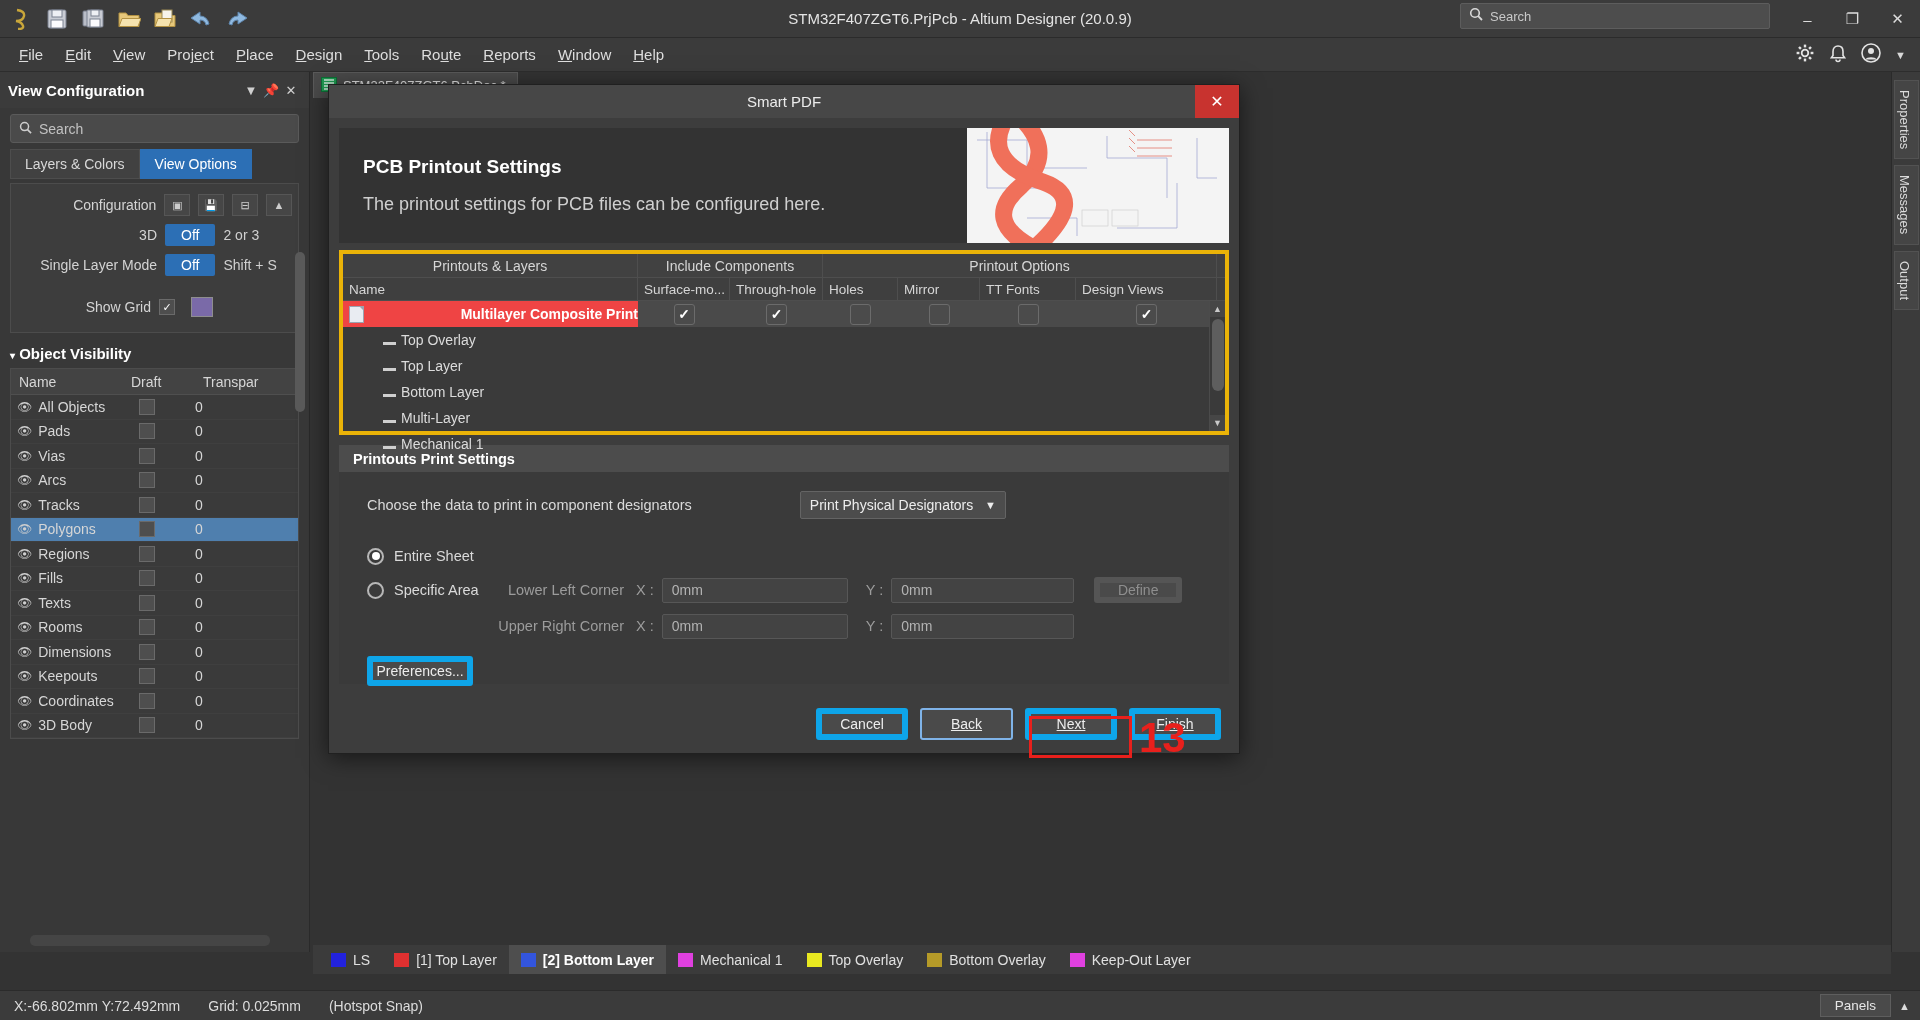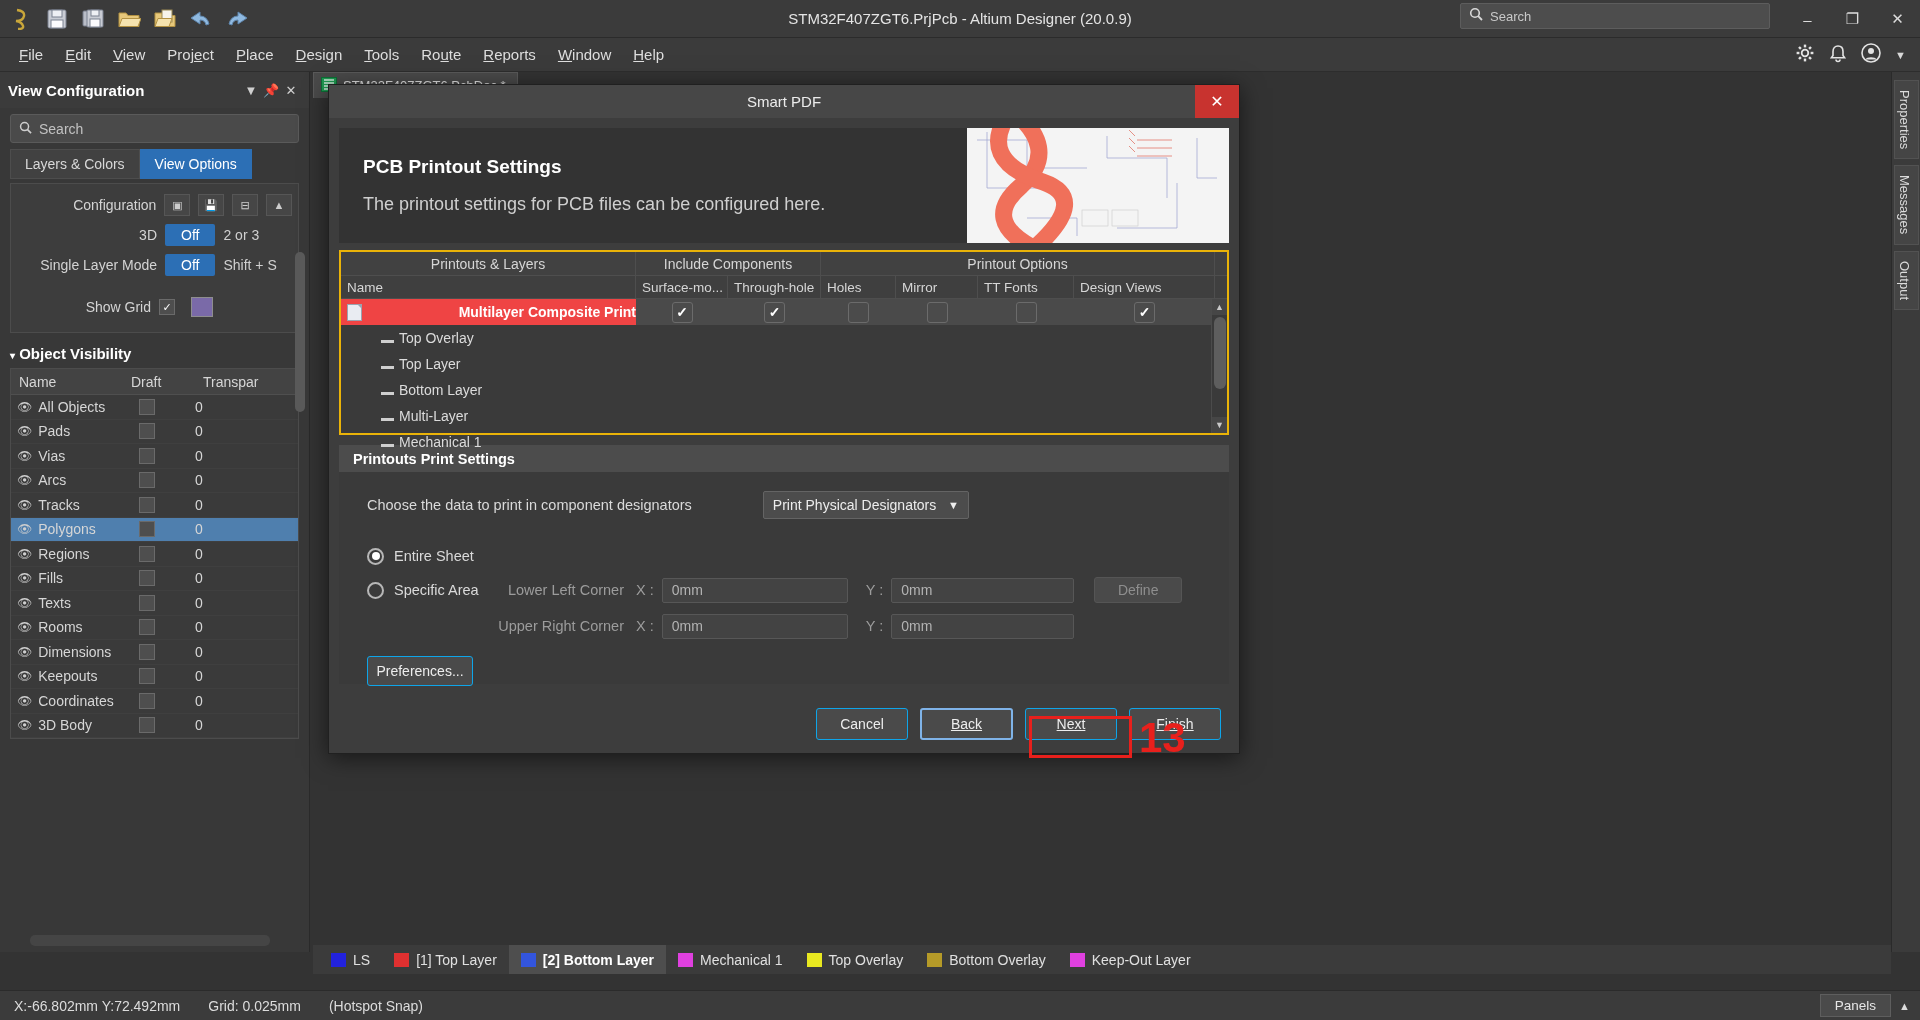--- a/index.html
+++ b/index.html
@@ -117,21 +117,21 @@
                display:flex; align-items:center; justify-content:center; color:#fff; font-size:16px; }
   .dlg-body { padding:10px; height:637px; position:relative; }
 
   .banner {
     height:115px; background:#333333; position:relative; overflow:hidden; padding:28px 0 0 24px;
   }
   .banner h2 { font-size:19px; color:#ffffff; font-weight:bold; margin-bottom:16px; }
   .banner p { font-size:18px; color:#cfcfcf;margin-top:12px; }
   .banner .art { position:absolute; right:0; top:0; width:262px; height:115px; background:#f2f2f2; overflow:hidden; }
 
-  .tblwrap { margin-top:7px; background:#3a3a3a; border:2px solid #eab308; height:185px; position:relative; }
+  .tblwrap { margin-top:7px; background:#3a3a3a; border:4px solid #eab308; height:185px; position:relative; }
   .grpheads { display:flex; height:24px; background:#414141; border-bottom:1px solid #4e4e4e; font-size:14px; color:#d6d6d6; }
   .grpheads > div { display:flex; align-items:center; justify-content:center; border-right:1px solid #4e4e4e; }
   .colheads { display:flex; height:23px; background:#3f3f3f; border-bottom:1px solid #4e4e4e; font-size:13.5px; color:#d6d6d6; }
   .colheads > div { display:flex; align-items:center; padding-left:6px; border-right:1px solid #4e4e4e; }
   .trow { display:flex; height:26px; align-items:center; font-size:14px; }
   .trow.head { background:#4a4a4a; font-weight:bold; color:#ffffff; }
   .trow .c-name { width:295px; display:flex; align-items:center; gap:6px; padding-left:6px; height:26px; }
   .trow.head .c-name { background:#ef4444;justify-content:space-between; }
   .trow .cell { display:flex; align-items:center; justify-content:center; height:26px; }
   .cbx { width:21px; height:21px; background:#4b4b4b; border:1px solid #6b6b6b; border-radius:3px;
@@ -151,21 +151,21 @@
   .row { display:flex; align-items:center; }
   .lbl { font-size:14.5px; color:#dadada; }
   .lbl.dim { color:#9c9c9c; }
   .dropdown { width:206px; height:28px; background:#4c4c4c; border:1px solid #646464; border-radius:2px;
               display:flex; align-items:center; justify-content:space-between; padding:0 9px; font-size:14px; color:#ededed; }
   .radio { width:17px; height:17px; border-radius:50%; border:2px solid #b7b7b7; background:#3a3a3a;
            display:flex; align-items:center; justify-content:center; }
   .radio .dot { width:8px; height:8px; border-radius:50%; background:#ffffff; }
   .tfield { height:25px; background:#434343; border:1px solid #575757; border-radius:2px;
             display:flex; align-items:center; padding:0 9px; font-size:14px; color:#b3b3b3; }
-  .btn { background:#4a4a4a; border:1px solid #0ea5e9; border-radius:3px; font-size:14px; color:#ededed;
+  .btn { background:#4a4a4a; border:6px solid #0ea5e9; border-radius:3px; font-size:14px; color:#ededed;
          display:flex; align-items:center; justify-content:center; }
   .btn.dis { color:#8e8e8e; border-color:#555; }
   .btn.focus { border:2px solid #7fb3e8; }
   .annot { position:absolute; color:#e8201c; font-weight:bold; font-size:42px; font-family:"Liberation Sans", sans-serif; }
   .annotbox { position:absolute; border:3px solid #e8201c; }
 
   
   .layerbar {
     position:absolute; left:313px; bottom:46px; width:1578px; height:29px;
     background:#3b3b3b; display:flex; gap:0; padding-left:6px;
@@ -664,21 +664,21 @@
           <div class="sb-arrow">▲</div>
           <div class="sb-thumb"></div>
           <div class="sb-arrow" style="position:absolute;bottom:0;left:0;right:0;">▼</div>
         </div>
       </div>
 
       <div class="secthead">Printouts Print Settings</div>
       <div class="sectbody" style="height:60px;">
         <div class="row" style="padding:5px 0 0 28px;">
           <span class="lbl">Choose the data to print in component designators</span>
-          <span class="dropdown" style="margin-left:71px;">
+          <span class="dropdown" style="margin-left:108px;">
             <span>Print Physical Designators</span>
             <span style="font-size:11px;">▼</span>
           </span>
         </div>
       </div>
 
       <div class="sectbody" style="height:152px; padding-top:10px;">
         <div class="row" style="padding-left:28px; height:28px;">
           <span class="radio">
               <span class="dot"></span>

